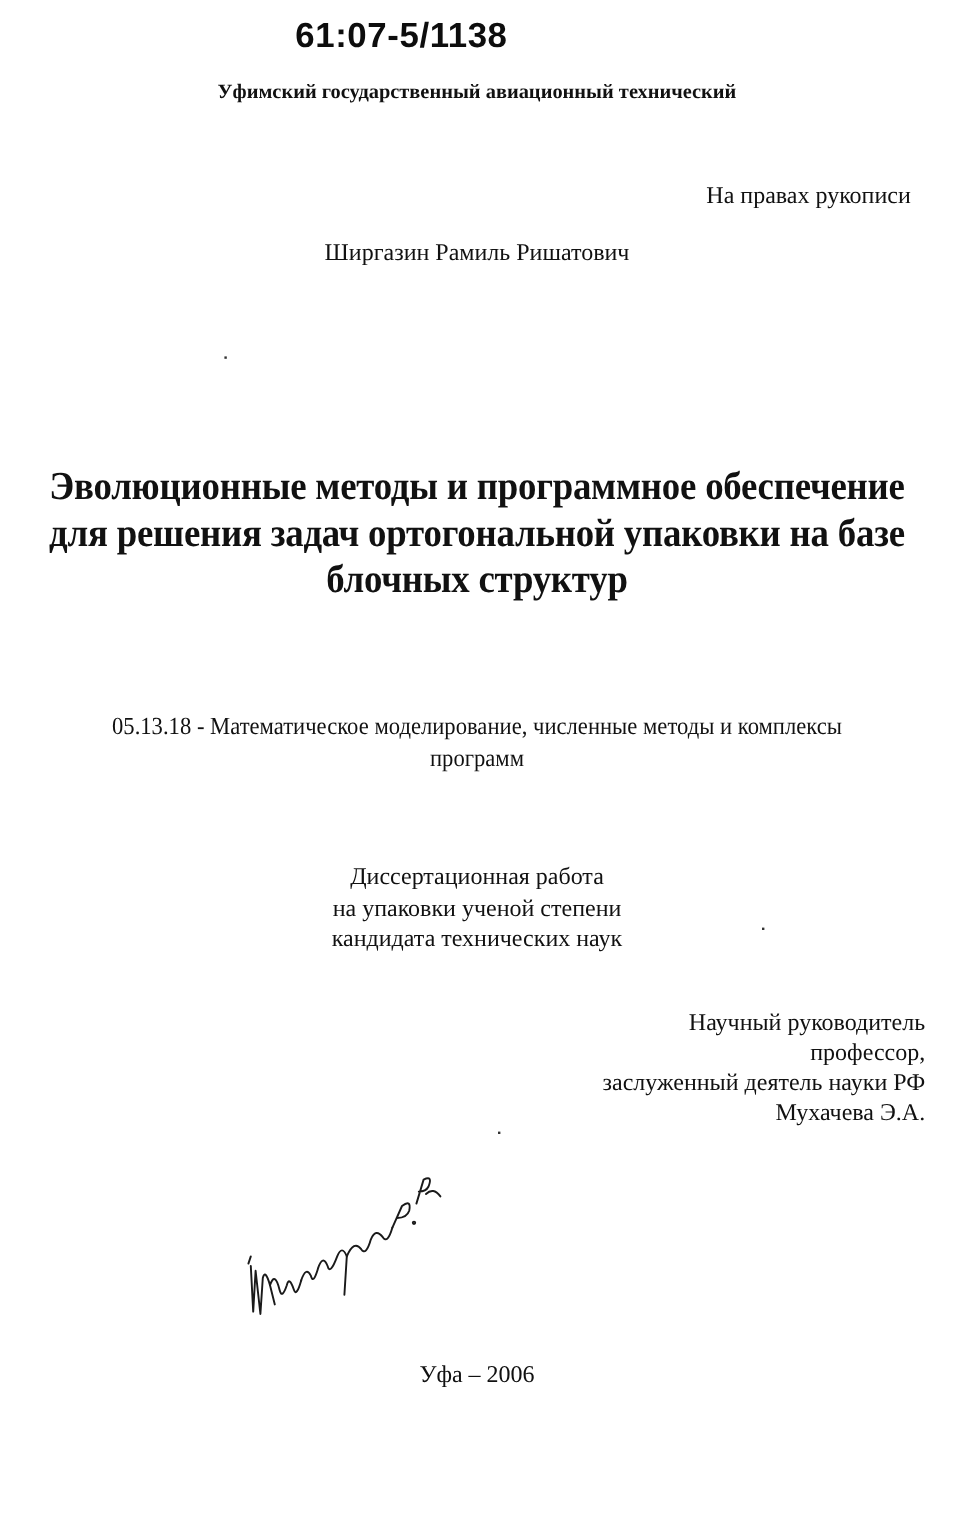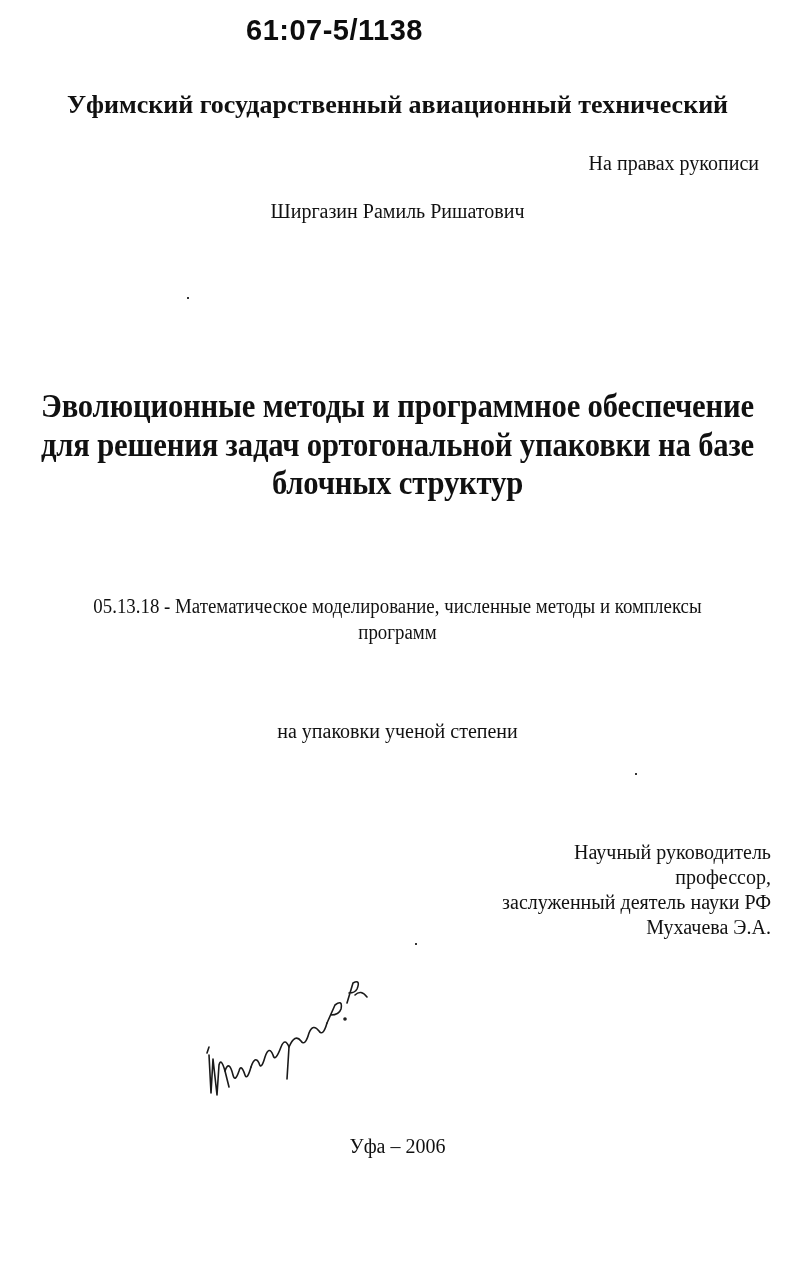--- a/index.html
+++ b/index.html
@@ -22,22 +22,22 @@
       top: 14px;
       left: 0; width: 669px;
       text-align: center;
       font-family: "Liberation Sans", "DejaVu Sans", sans-serif;
       font-size: 29px;
       font-weight: bold;
       letter-spacing: 0.5px;
       color: #0d0d0d;
     }
     .university {
-      top: 92px;
-      font-size: 26px;
+      top: 64px;
+      font-size: 17px;
       font-weight: bold;
       line-height: 26px;
     }
     .manuscript-note {
       top: 152px;
       right: 36px;
       font-size: 20px;
     }
     .author {
       top: 200px;
@@ -108,21 +108,23 @@
   <span class="line">для решения задач ортогональной упаковки на базе</span>
   <span class="line">блочных структур</span>
 </div>
 
 <div class="abs center specialty">
   <span class="line">05.13.18 - Математическое моделирование, численные методы и комплексы</span>
   <span class="line">программ</span>
 </div>
 
 <div class="abs center thesis-type">
+  <span class="line">Диссертационная работа</span>
   <span class="line">на упаковки ученой степени</span>
+  <span class="line">кандидата технических наук</span>
 </div>
 
 <div class="abs speck" style="left:635px; top:773px;"></div>
 
 <div class="abs supervisor">
   <span class="line">Научный руководитель</span>
   <span class="line">профессор,</span>
   <span class="line">заслуженный деятель науки РФ</span>
   <span class="line">Мухачева Э.А.</span>
 </div>

